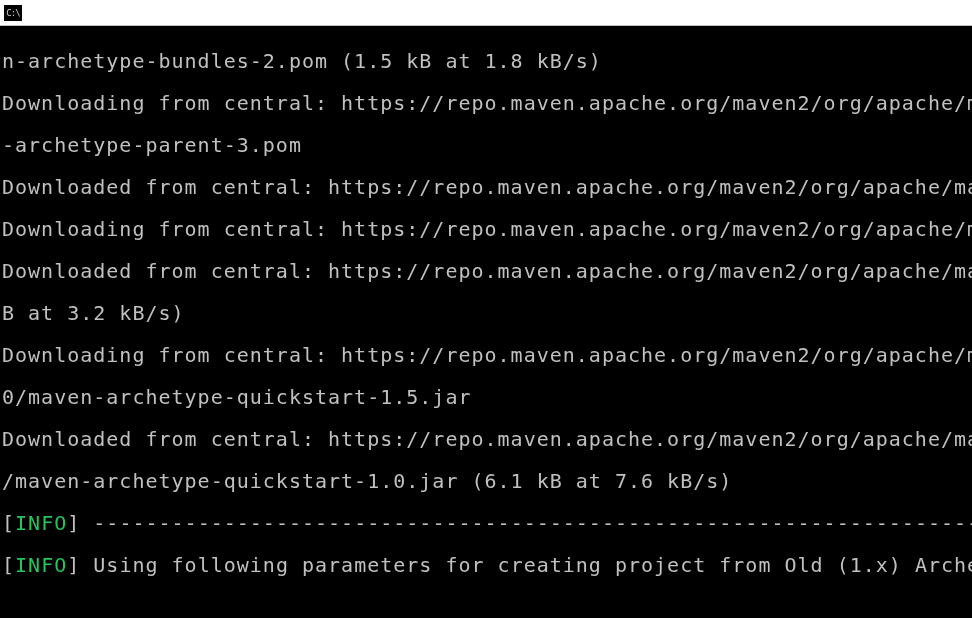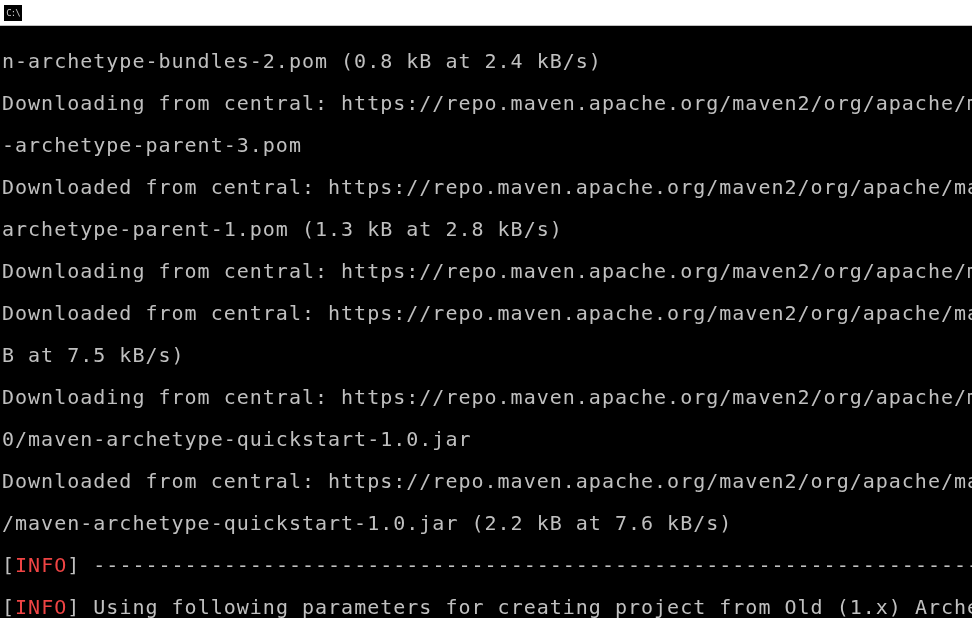--- a/index.html
+++ b/index.html
@@ -39,42 +39,41 @@
     .terminal {
       background: #000;
       color: #c0c0c0;
       padding: 4px 2px;
       line-height: 21px;
       white-space: pre;
       letter-spacing: 1px;
     }
     .line { display: block; }
     .bracket { color: #c0c0c0; }
-    .info { color: #ef4444; }
+    .info { color: #22c55e; }
   </style>
 </head>
 <body>
 
 <div class="titlebar">
   <span class="title-icon">C:\</span>
 </div>
 
 <div class="terminal">
-<span class="line">n-archetype-bundles-2.pom (0.8 kB at 2.4 kB/s)</span>
+<span class="line">n-archetype-bundles-2.pom (1.5 kB at 1.8 kB/s)</span>
 <span class="line">Downloading from central: https://repo.maven.apache.org/maven2/org/apache/maven/archetype</span>
 <span class="line">-archetype-parent-3.pom</span>
 <span class="line">Downloaded from central: https://repo.maven.apache.org/maven2/org/apache/maven/archetype/</span>
-<span class="line">archetype-parent-1.pom (1.3 kB at 2.8 kB/s)</span>
 <span class="line">Downloading from central: https://repo.maven.apache.org/maven2/org/apache/maven/maven-par</span>
 <span class="line">Downloaded from central: https://repo.maven.apache.org/maven2/org/apache/maven/maven-pare</span>
-<span class="line">B at 7.5 kB/s)</span>
+<span class="line">B at 3.2 kB/s)</span>
 <span class="line">Downloading from central: https://repo.maven.apache.org/maven2/org/apache/maven/archetype</span>
-<span class="line">0/maven-archetype-quickstart-1.0.jar</span>
+<span class="line">0/maven-archetype-quickstart-1.5.jar</span>
 <span class="line">Downloaded from central: https://repo.maven.apache.org/maven2/org/apache/maven/archetypes</span>
-<span class="line">/maven-archetype-quickstart-1.0.jar (2.2 kB at 7.6 kB/s)</span>
+<span class="line">/maven-archetype-quickstart-1.0.jar (6.1 kB at 7.6 kB/s)</span>
 <span class="line"><span class="bracket">[</span><span class="info">INFO</span><span class="bracket">]</span> <span>--------------------------------------------------------------------------------</span></span>
 <span class="line"><span class="bracket">[</span><span class="info">INFO</span><span class="bracket">]</span> <span>Using following parameters for creating project from Old (1.x) Archetype: maven-ar</span></span>
 
 
 
 
 
 
 
 

